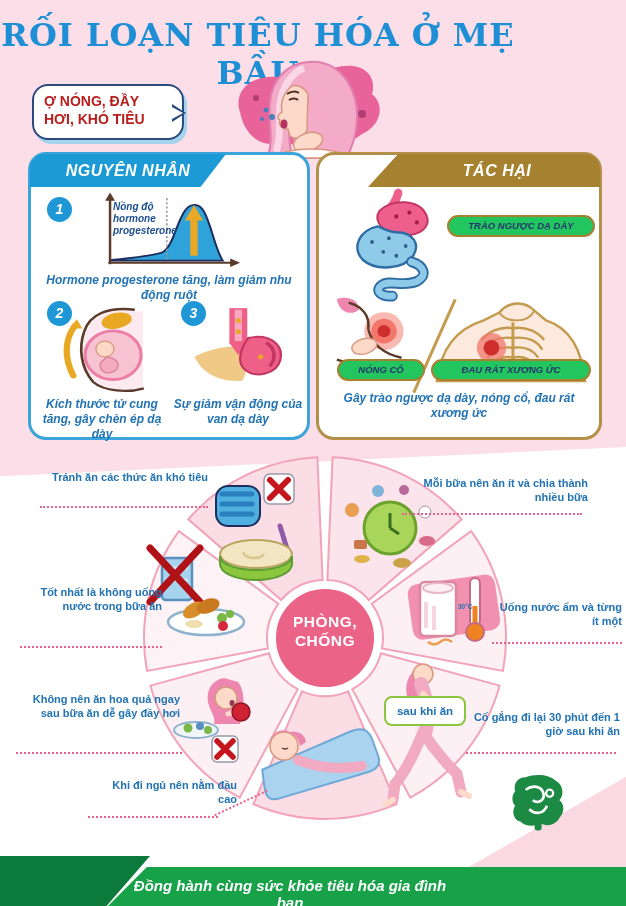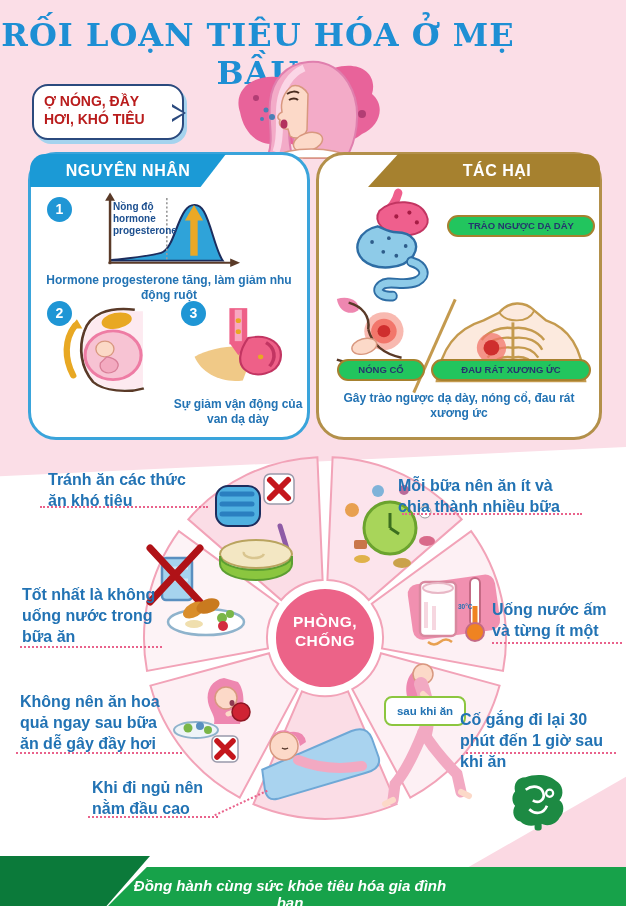--- a/index.html
+++ b/index.html
@@ -21,21 +21,21 @@
   
   .bubble { position:absolute; left:32px; top:84px; width:152px; height:56px; background:#fff;
             border:2.5px solid #2b4a7e; border-radius:16px; box-shadow:3px 4px 0 #a5d3ee;
             padding:7px 10px; font-size:14px; font-weight:800; color:#b91c1c; line-height:1.25; }
   .bubble:before { content:""; position:absolute; right:-13px; top:18px; border:9px solid transparent;
             border-left:14px solid #2b4a7e; }
   .bubble:after { content:""; position:absolute; right:-7px; top:21px; border:6px solid transparent;
             border-left:11px solid #fff; }
 
   
-  .panel { position:absolute; top:152px; height:288px; background:#fff; border-radius:28px; }
+  .panel { position:absolute; top:152px; height:288px; background:#fff; border-radius:18px;font-style:italic; }
   .panel.causes { left:28px; width:282px; border:3px solid #3aa4db; }
   .panel.effects { left:316px; width:286px; border:3px solid #b3904a; }
   .hdr-wrap { position:absolute; top:-1px; height:33px; overflow:hidden; }
   .causes .hdr-wrap { left:-1px; width:196px; border-top-left-radius:15px; }
   .effects .hdr-wrap { right:-1px; width:232px; border-top-right-radius:15px; }
   .hdr { display:block; width:100%; height:100%; color:#fff; font-weight:bold; font-size:16px;
          letter-spacing:.5px; text-align:center; line-height:33px; }
   .causes .hdr { background:#1b9ad6; clip-path:polygon(0 0,100% 0,87% 100%,0 100%); }
   .effects .hdr { background:#a6812f; clip-path:polygon(13% 0,100% 0,100% 100%,0 100%); padding-left:26px; }
 
@@ -44,22 +44,22 @@
   .cap { position:absolute; color:#2273b4; font-weight:600; font-size:12px; line-height:1.25;
          text-align:center; }
   .chart-lab { position:absolute; color:#1c4f8f; font-weight:600; font-size:10px; line-height:1.2;
          text-align:left; }
 
   .pill { position:absolute; height:22px; background:#22c55e; border:2px solid #a6812f; border-radius:12px;
           color:#25356e; font-weight:bold; font-size:9.5px; text-align:center; line-height:18px; }
   .divider-gold { position:absolute; width:3px; background:#c49a4e; transform:rotate(24deg); }
 
   
-  .tip { position:absolute; color:#2273b4; font-weight:600; font-size:16px; line-height:1.3;
-         text-align:left; }
+  .tip { position:absolute; color:#2273b4; font-weight:600; font-size:11px; line-height:1.3;
+         text-align:right; }
   .dotline { position:absolute; border-bottom:2.5px dotted #e9628b; height:0; }
   .tag { position:absolute; left:384px; top:696px; width:82px; height:30px; background:#fff;
          border:2px solid #8cc63f; border-radius:8px; color:#2273b4; font-weight:bold; font-size:11.5px;
          text-align:center; line-height:26px; }
   .center-label { position:absolute; left:273px; top:612px; width:104px; text-align:center;
          color:#fff; font-weight:bold; font-size:15.5px; line-height:1.25; letter-spacing:.5px; }
   .temp { position:absolute; left:458px; top:603px; font-size:6.5px; font-weight:bold; color:#2273b4; }
 
   
   .logo-text { position:absolute; left:455px; top:832px; width:170px; text-align:center;
@@ -132,20 +132,21 @@
     <svg style="left:26px;top:150px" width="104" height="88" viewBox="0 0 115 112" preserveAspectRatio="none">
       <path d="M86,8 C58,4 38,14 32,35 C26,55 28,80 42,97 C54,108 78,110 95,104 L95,8 Z" fill="#fdeaf0"></path>
       <path d="M86,6 C56,2 36,12 30,34 C24,54 26,80 40,98 C52,110 78,112 96,106" fill="none" stroke="#5a3a28" stroke-width="3"></path>
       <ellipse cx="66" cy="20" rx="17" ry="10" fill="#e8a823" transform="rotate(-14 66 20)"></ellipse>
       <circle cx="62" cy="64" r="31" fill="#f7c3d3" stroke="#ee7ca4" stroke-width="3.5"></circle>
       <circle cx="53" cy="56" r="10" fill="#fbd9c6" stroke="#d8987f" stroke-width="1.5"></circle>
       <path d="M55,66 C66,68 72,76 64,84 C55,90 46,84 48,74 Z" fill="#f3aac0" stroke="#d87f98" stroke-width="1.5"></path>
       <path d="M18,90 C8,68 8,44 20,26" fill="none" stroke="#e8a823" stroke-width="7" stroke-linecap="round"></path>
       <polygon points="14,30 22,18 28,30" fill="#e8a823"></polygon>
     </svg>
+    <div class="cap" style="left:0px;top:242px;width:142px">Kích thước tử cung tăng, gây chèn ép dạ dày</div>
 
     <div class="badge" style="left:150px;top:146px">3</div>
     <svg style="left:160px;top:150px" width="100" height="88" viewBox="0 0 112 112" preserveAspectRatio="none">
       <path d="M4,66 C22,54 48,50 72,54 L58,96 C36,100 12,88 4,66 Z" fill="#f0c987"></path>
       <line x1="53" y1="4" x2="53" y2="50" stroke="#ee6088" stroke-width="20"></line>
       <path d="M43,48 L53,64 L63,48 Z" fill="#ee6088"></path>
       <line x1="53" y1="6" x2="53" y2="46" stroke="#f8a8c0" stroke-width="8"></line>
       <circle cx="53" cy="20" r="3" fill="#e8a823"></circle>
         <circle cx="53" cy="34" r="3" fill="#e8a823"></circle>
       <path d="M64,42 C88,36 104,50 100,70 C96,88 72,94 60,82 C52,74 54,58 64,42 Z" fill="#ee6088" stroke="#c23562" stroke-width="2.5"></path>

